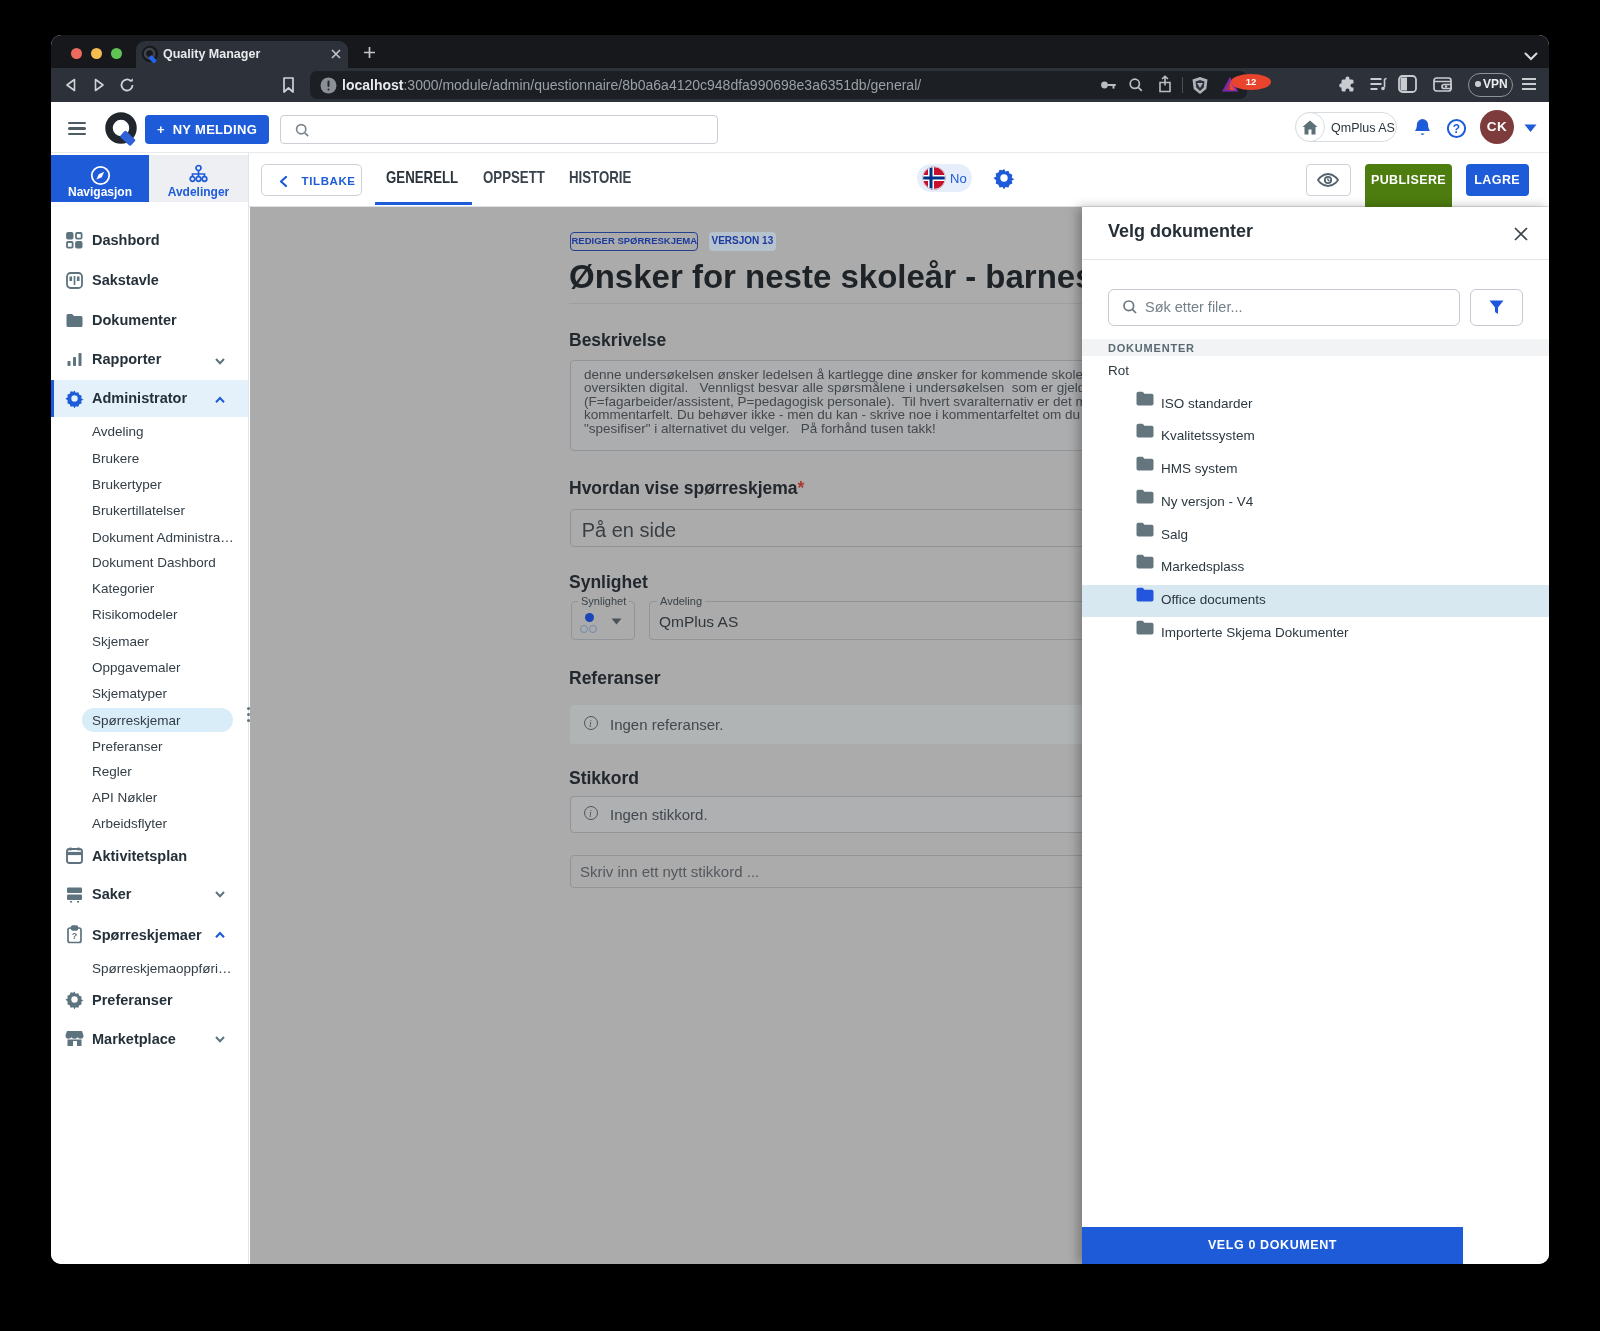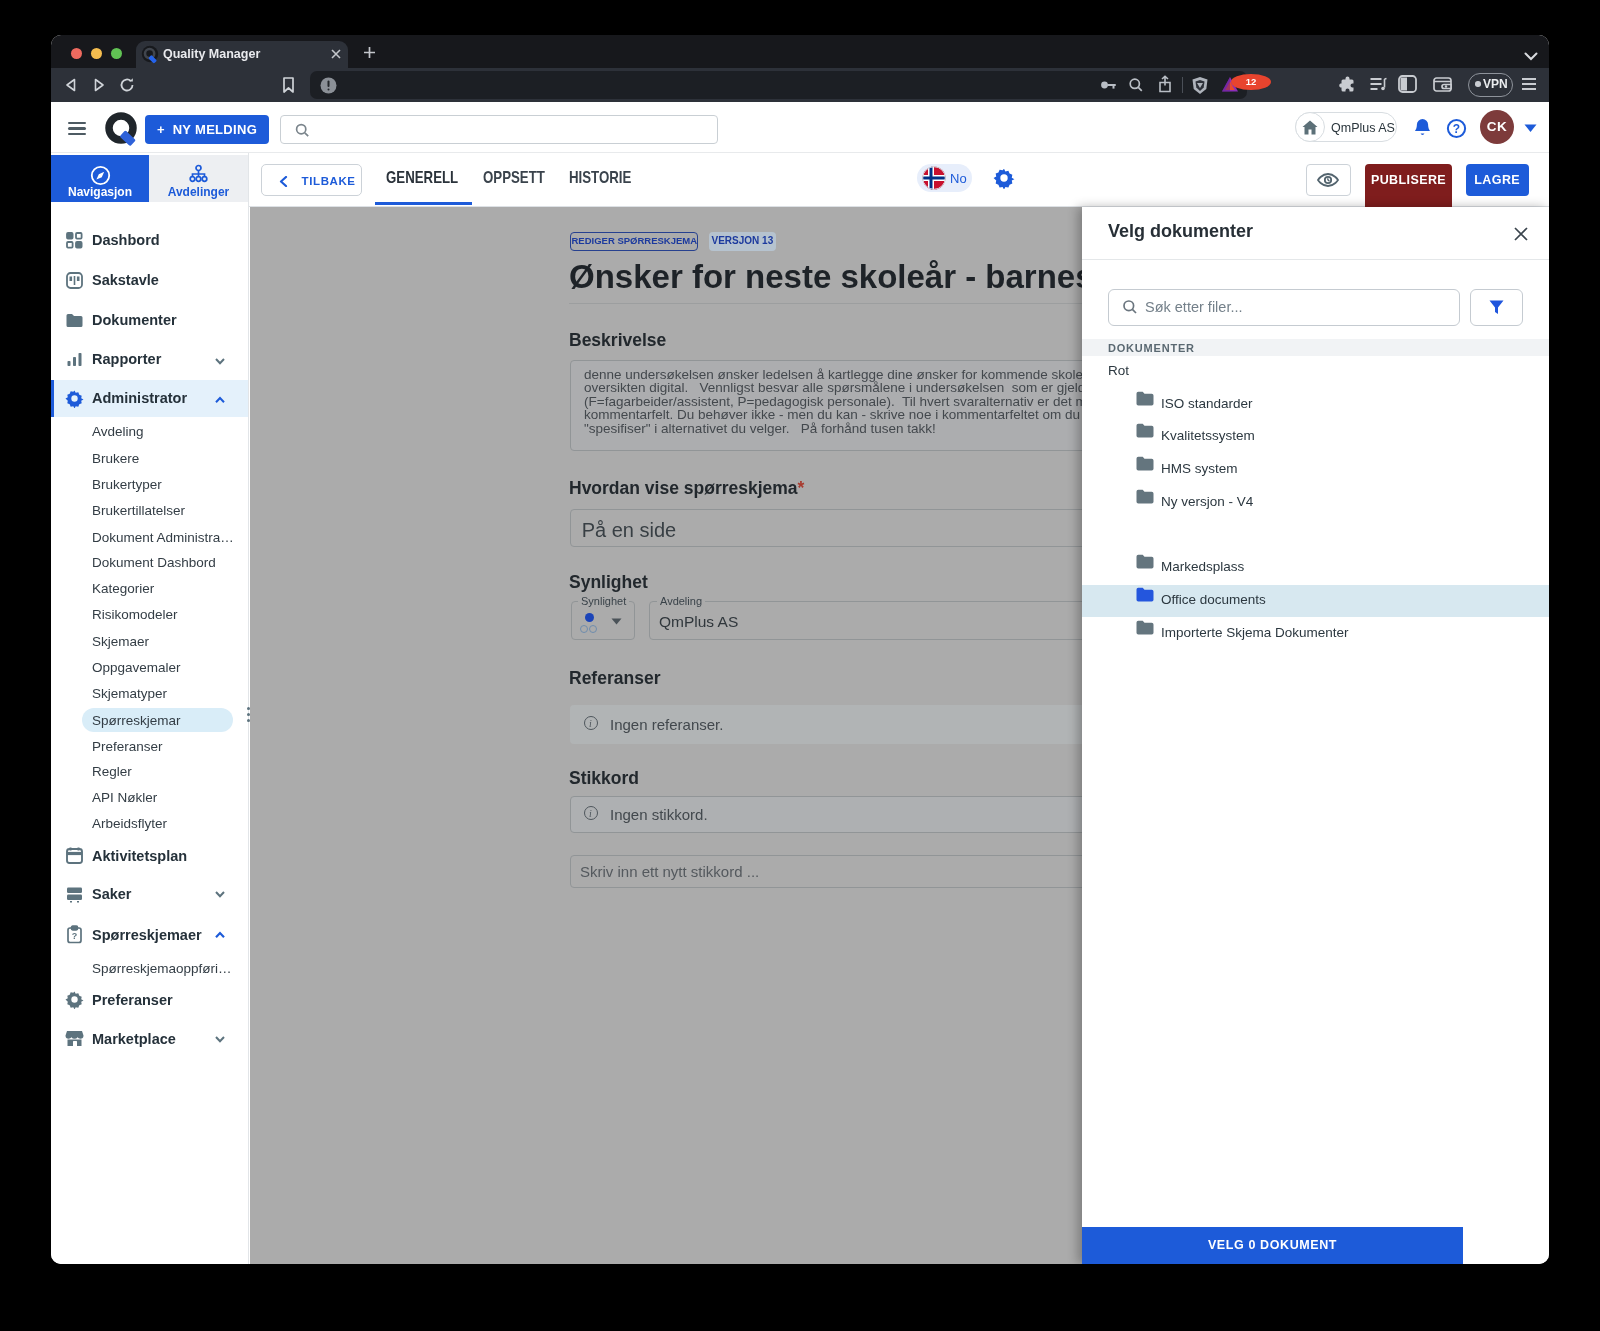--- a/index.html
+++ b/index.html
@@ -86,20 +86,21 @@
     <svg class="abs" style="left:230px;top:8px" width="15" height="18" viewBox="0 0 15 18">
         <path d="M3 2h9v14l-4.5-4L3 16z" fill="none" stroke="#cfd3d8" stroke-width="1.7" stroke-linejoin="round"></path>
       </svg>
     <div id="urlpill">
       <circle></circle>
       <svg class="abs" style="left:10px;top:5.5px" width="17" height="17" viewBox="0 0 17 17">
           <circle cx="8.5" cy="8.5" r="8" fill="#8b9097"></circle>
           <rect x="7.5" y="3.5" width="2" height="6.5" rx="1" fill="#23262b"></rect>
           <rect x="7.5" y="11.5" width="2" height="2" rx="1" fill="#23262b"></rect>
         </svg>
+      <div class="abs" style="left:32px; top:6px; font-size:14px; color:#e9eaee; white-space:nowrap;"><b>localhost</b><span style="color:#9aa0a8">:3000/module/admin/questionnaire/8b0a6a4120c948dfa990698e3a6351db/general/</span></div>
       
       <svg class="abs" style="left:790px;top:6.5px" width="17" height="15" viewBox="0 0 17 15" fill="#b9bec5">
           <circle cx="4.5" cy="7" r="3.4"></circle>
           <rect x="7" y="5.9" width="9" height="2.2" rx="1"></rect>
           <rect x="12.5" y="8" width="2" height="2.6"></rect>
         </svg>
       <svg class="abs" style="left:818px;top:5.5px" width="16" height="16" viewBox="0 0 16 16" fill="none" stroke="#b9bec5" stroke-width="1.7">
           <circle cx="6.8" cy="6.8" r="4.6"></circle>
           <path d="M10.3 10.3l3.5 3.5"></path>
         </svg>
@@ -335,21 +336,21 @@
         <path d="M9.5 1.5l1.2 2.3 2.6-.5 1 2.4 2.4 1-.5 2.6 2.3 1.2-2.3 1.2.5 2.6-2.4 1-1 2.4-2.6-.5-1.2 2.3-1.2-2.3-2.6.5-1-2.4-2.4-1 .5-2.6L.5 9.5l2.3-1.2-.5-2.6 2.4-1 1-2.4 2.6.5z"></path>
         <circle cx="9.5" cy="9.5" r="3.2" fill="#fff"></circle>
       </svg>
 
     <div class="abs" style="left:1056.8px;top:11.5px;width:45px;height:32px;border:1px solid #ccd2d8;border-radius:4px;"></div>
     <svg class="abs" style="left:1068px;top:19.5px" width="22" height="16" viewBox="0 0 22 16" fill="none" stroke="#53646e" stroke-width="1.8">
         <path d="M1 8s3.6-6 10-6 10 6 10 6-3.6 6-10 6S1 8 1 8z"></path>
         <circle cx="11" cy="8" r="3.2"></circle>
         <path d="M11 6.2a1.8 1.8 0 0 0 1.5 2.6" stroke-width="1.4"></path>
       </svg>
-    <div class="abs" style="left:1116px;top:11.5px;width:87px;height:48px;background:#7f1d1d;border-radius:4px;color:#fff;font-size:12.5px;font-weight:bold;letter-spacing:.4px;text-align:center;line-height:32px;">PUBLISERE</div>
+    <div class="abs" style="left:1116px;top:11.5px;width:87px;height:48px;background:#4d7c0f;border-radius:4px;color:#fff;font-size:12.5px;font-weight:bold;letter-spacing:.4px;text-align:center;line-height:32px;">PUBLISERE</div>
     <div class="abs" style="left:1216.7px;top:11.5px;width:63px;height:32px;background:#1d5bd9;border-radius:4px;color:#fff;font-size:12.5px;font-weight:bold;letter-spacing:.4px;text-align:center;line-height:32px;">LAGRE</div>
   </div>
 
   <div id="dim">
     <div class="abs" style="left:320.3px;top:25.8px;width:128px;height:18.5px;border:1.5px solid #27418f;border-radius:4px;color:#1c3a9e;font-size:9.5px;font-weight:bold;line-height:15.5px;text-align:center;white-space:nowrap;">REDIGER SPØRRESKJEMA</div>
     <div class="abs" style="left:458.9px;top:25.8px;width:67px;height:18.5px;background:#b6c3cf;border-radius:4px;color:#1c3a9e;font-size:10px;font-weight:bold;line-height:18.5px;text-align:center;white-space:nowrap;">VERSJON 13</div>
     <div class="abs" style="left:319px;top:51.5px;font-size:33px;font-weight:bold;color:#1e2328;white-space:nowrap;">Ønsker for neste skoleår - barneskole</div>
     <div class="abs" style="left:319px;top:96.5px;width:514px;height:1px;background:#9c9e9f;"></div>
     <div class="h2d" style="top:123px;">Beskrivelse</div>
     <div class="boxd" style="top:153px;height:91.2px;background:#acadaf;"></div>
@@ -422,20 +423,26 @@
           <path d="M0.5 2.5A1.8 1.8 0 0 1 2.3 0.7h4.4l1.8 2h7.2a1.8 1.8 0 0 1 1.8 1.8v8.2a1.8 1.8 0 0 1-1.8 1.8H2.3a1.8 1.8 0 0 1-1.8-1.8z"></path>
         </svg>
         <div class="prowtxt">HMS system</div>
       </div>
     <div class="prow" style="top:279.3px;">
         <svg class="abs" style="left:54px;top:3px" width="18" height="15" viewBox="0 0 18 15" fill="#64757e">
           <path d="M0.5 2.5A1.8 1.8 0 0 1 2.3 0.7h4.4l1.8 2h7.2a1.8 1.8 0 0 1 1.8 1.8v8.2a1.8 1.8 0 0 1-1.8 1.8H2.3a1.8 1.8 0 0 1-1.8-1.8z"></path>
         </svg>
         <div class="prowtxt">Ny versjon - V4</div>
       </div>
+    <div class="prow" style="top:312px;">
+        <svg class="abs" style="left:54px;top:3px" width="18" height="15" viewBox="0 0 18 15" fill="#64757e">
+          <path d="M0.5 2.5A1.8 1.8 0 0 1 2.3 0.7h4.4l1.8 2h7.2a1.8 1.8 0 0 1 1.8 1.8v8.2a1.8 1.8 0 0 1-1.8 1.8H2.3a1.8 1.8 0 0 1-1.8-1.8z"></path>
+        </svg>
+        <div class="prowtxt">Salg</div>
+      </div>
     <div class="prow" style="top:344.8px;">
         <svg class="abs" style="left:54px;top:3px" width="18" height="15" viewBox="0 0 18 15" fill="#64757e">
           <path d="M0.5 2.5A1.8 1.8 0 0 1 2.3 0.7h4.4l1.8 2h7.2a1.8 1.8 0 0 1 1.8 1.8v8.2a1.8 1.8 0 0 1-1.8 1.8H2.3a1.8 1.8 0 0 1-1.8-1.8z"></path>
         </svg>
         <div class="prowtxt">Markedsplass</div>
       </div>
     <div class="prow" style="top:377.5px;">
         <svg class="abs" style="left:54px;top:3px" width="18" height="15" viewBox="0 0 18 15" fill="#2456dd">
           <path d="M0.5 2.5A1.8 1.8 0 0 1 2.3 0.7h4.4l1.8 2h7.2a1.8 1.8 0 0 1 1.8 1.8v8.2a1.8 1.8 0 0 1-1.8 1.8H2.3a1.8 1.8 0 0 1-1.8-1.8z"></path>
         </svg>

